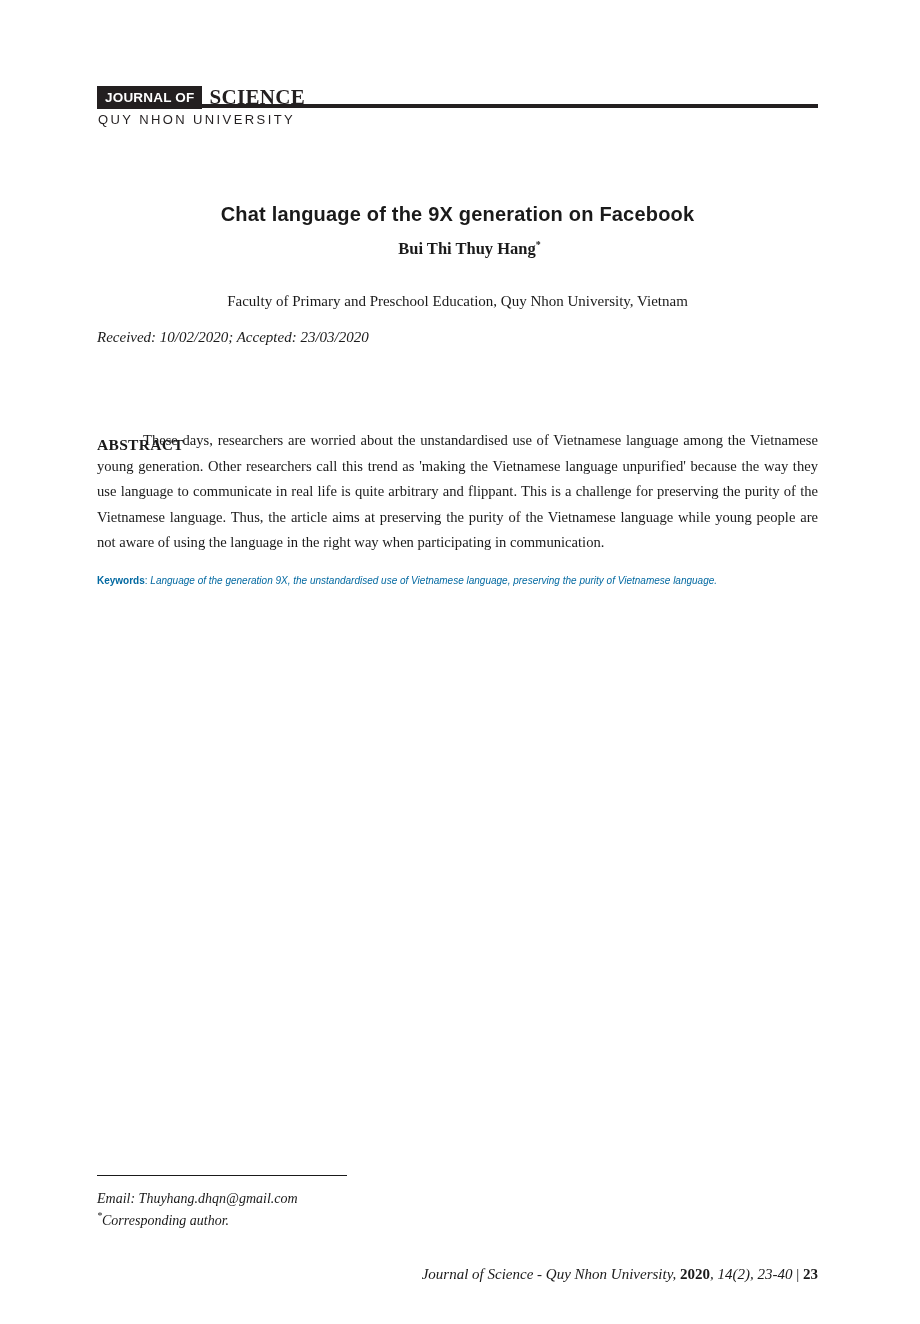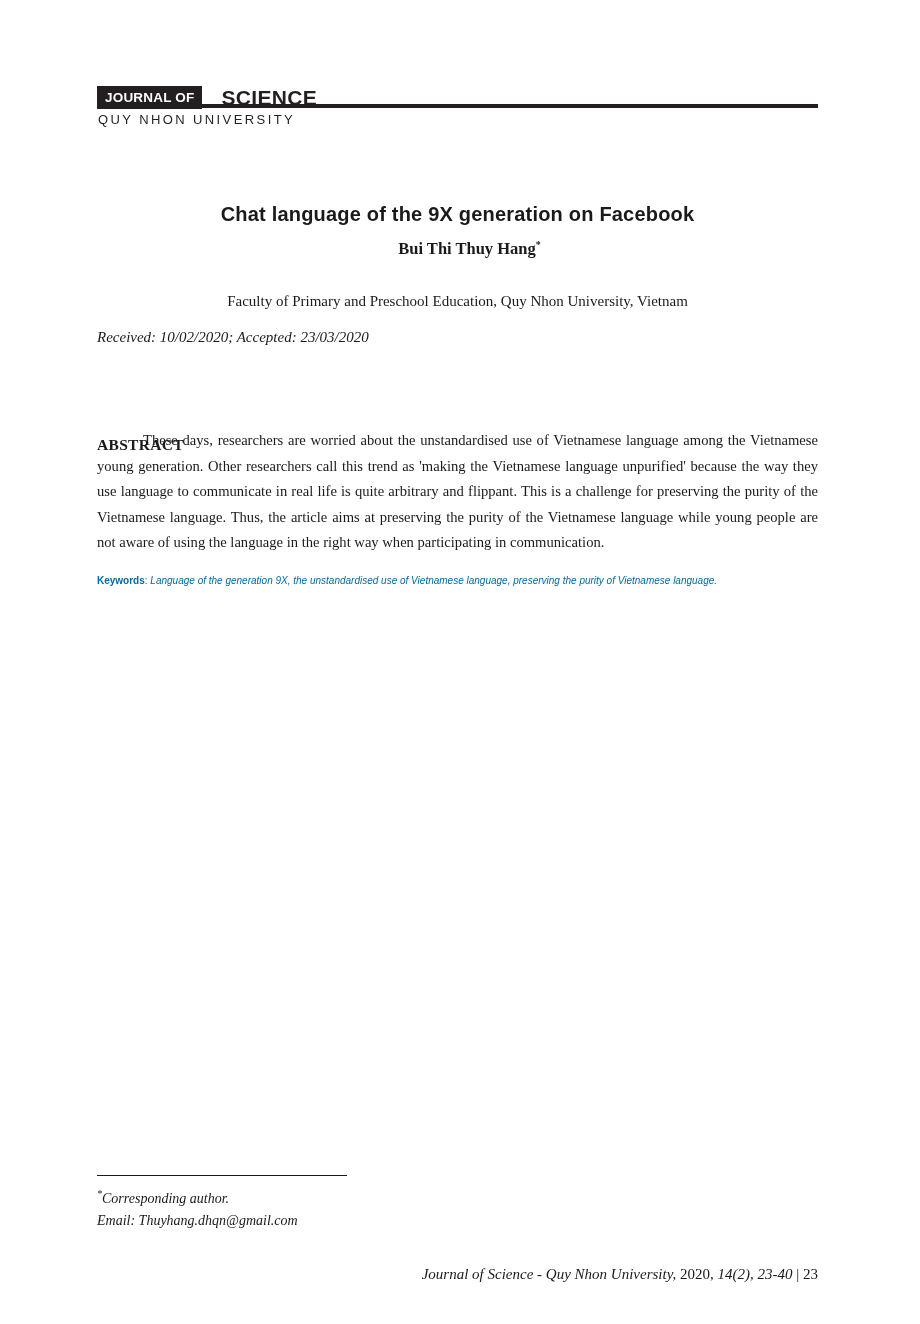--- a/index.html
+++ b/index.html
@@ -37,25 +37,25 @@
     font-weight: bold;
     font-size: 13.5px;
     letter-spacing: 0.2px;
     padding: 3px 7px 3px 8px;
     line-height: 17px;
     display: inline-block;
     white-space: nowrap;
   }
   .science {
     color: #231f20;
-    font-family: Liberation Sans, sans-serif;
+    font-family: Liberation Serif, serif;
     font-weight: bold;
     font-size: 21px;
     line-height: 23px;
-    padding-left: 20px;
+    padding-left: 8px;
     white-space: nowrap;
     letter-spacing: 0.3px;
   }
   .masthead-rule {
     position: absolute;
     left: 87px;
     top: 104px;
     width: 721px;
     height: 4px;
     background: #231f20;
@@ -203,21 +203,21 @@
     top: 1263px;
     width: 721px;
     text-align: right;
     font-family: "Liberation Serif", serif;
     font-style: italic;
     font-size: 15px;
     line-height: 22px;
     color: #1a1a1a;
   }
   .page-footer b {
-    font-weight: normal;
+    font-weight: bold;
     font-style: normal;
   }
   .page-footer .sep {
     font-style: normal;
   }
 </style>
 </head>
 <body>
 
 <div class="page">
@@ -238,19 +238,19 @@
   <div class="affiliation">Faculty of Primary and Preschool Education, Quy Nhon University, Vietnam</div>
   <div class="dates">Received: 10/02/2020; Accepted: 23/03/2020</div>
 
   <div class="abstract-heading">ABSTRACT</div>
   <div class="abstract-body">These days, researchers are worried about the unstandardised use of Vietnamese language among the Vietnamese young generation. Other researchers call this trend as 'making the Vietnamese language unpurified' because the way they use language to communicate in real life is quite arbitrary and flippant. This is a challenge for preserving the purity of the Vietnamese language. Thus, the article aims at preserving the purity of the Vietnamese language while young people are not aware of using the language in the right way when participating in communication.</div>
 
   <div class="keywords"><span class="kw-label">Keywords</span><span class="kw-sep">: </span><span class="kw-text">Language of the generation 9X, the unstandardised use of Vietnamese language, preserving the purity of Vietnamese language.</span></div>
 
   <div class="footnote-rule"></div>
   <div class="footnote">
+    <div>Email: Thuyhang.dhqn@gmail.com</div>
     <div><span class="star">*</span><span>Corresponding author.</span></div>
-    <div>Email: Thuyhang.dhqn@gmail.com</div>
   </div>
 
   <div class="page-footer"><span>Journal of Science - Quy Nhon University,</span> <b>2020</b><span>, 14(2), 23-40</span><span class="sep"> | </span><b>23</b></div>
 
 </div>
 
 </body></html>

